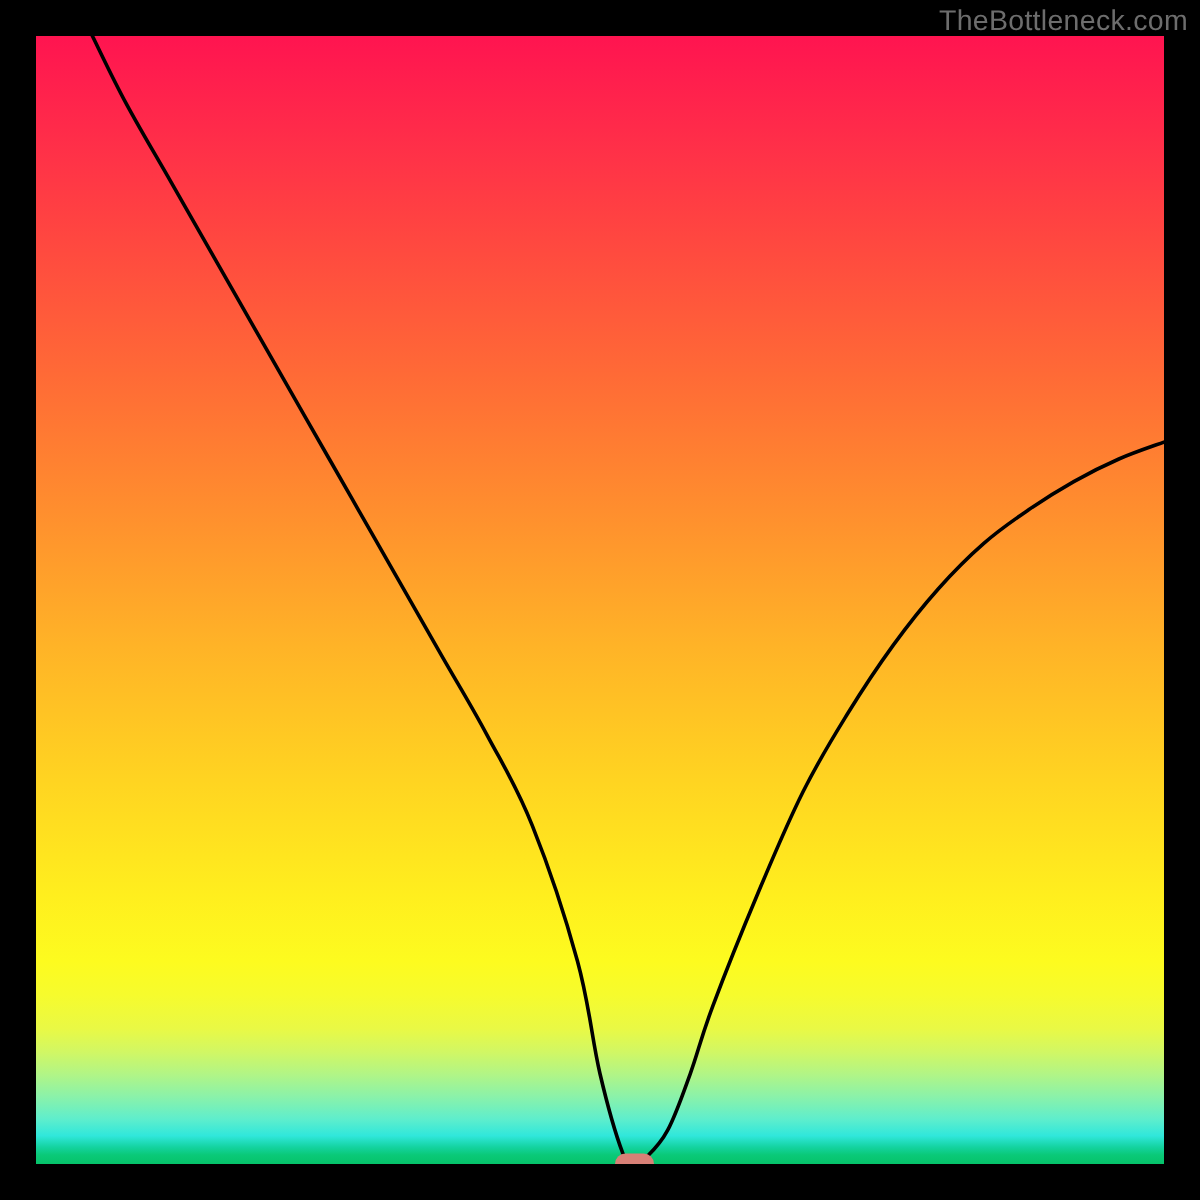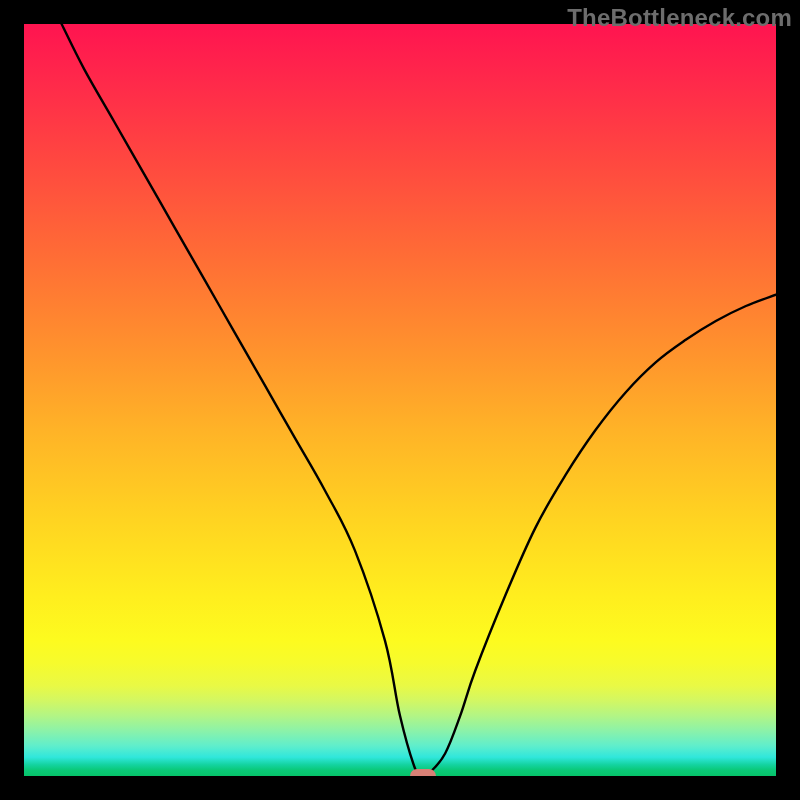--- a/index.html
+++ b/index.html
@@ -53,22 +53,22 @@
   }
   .curve {
     position: absolute;
     inset: 0;
   }
   .attribution {
     position: absolute;
     top: 4px;
     right: 8px;
     color: #6d6d6d;
-    font-size: 24px;
-    font-weight: 700;
+    font-size: 19px;
+    font-weight: 400;
     letter-spacing: 0.2px;
   }
   .marker {
     position: absolute;
     width: 26px;
     height: 14px;
     border-radius: 7px;
     background: #d88076;
     transform: translate(-50%, -50%);
   }

